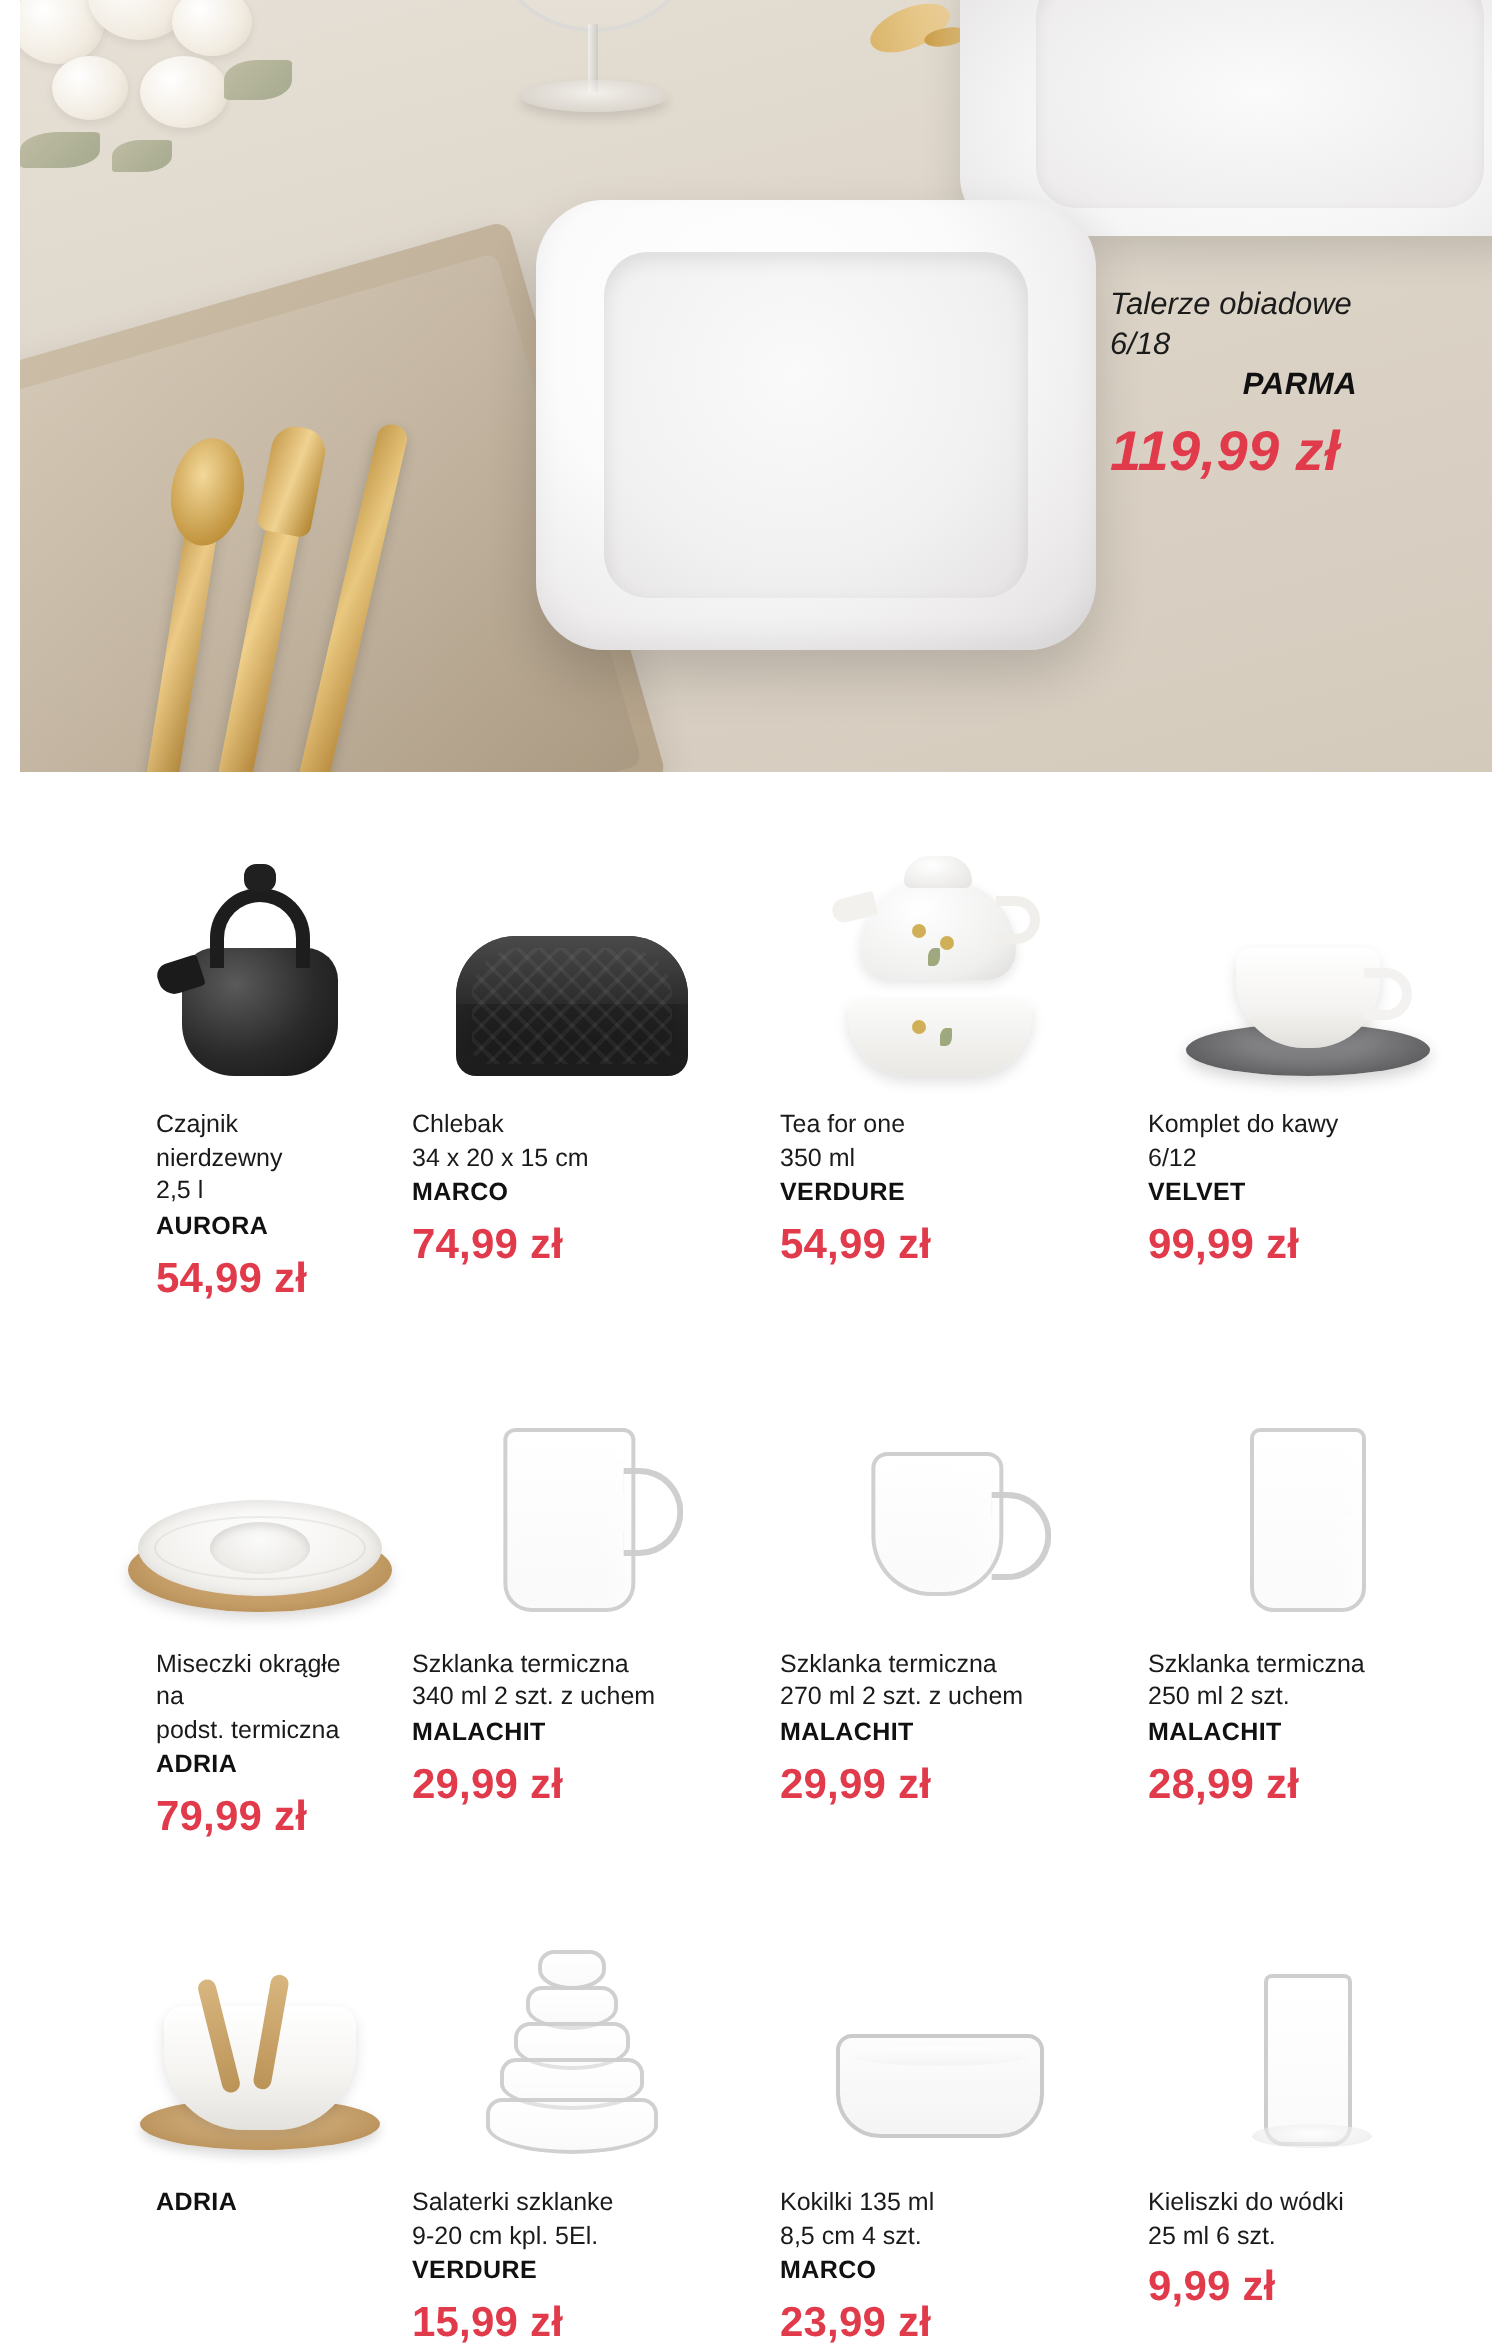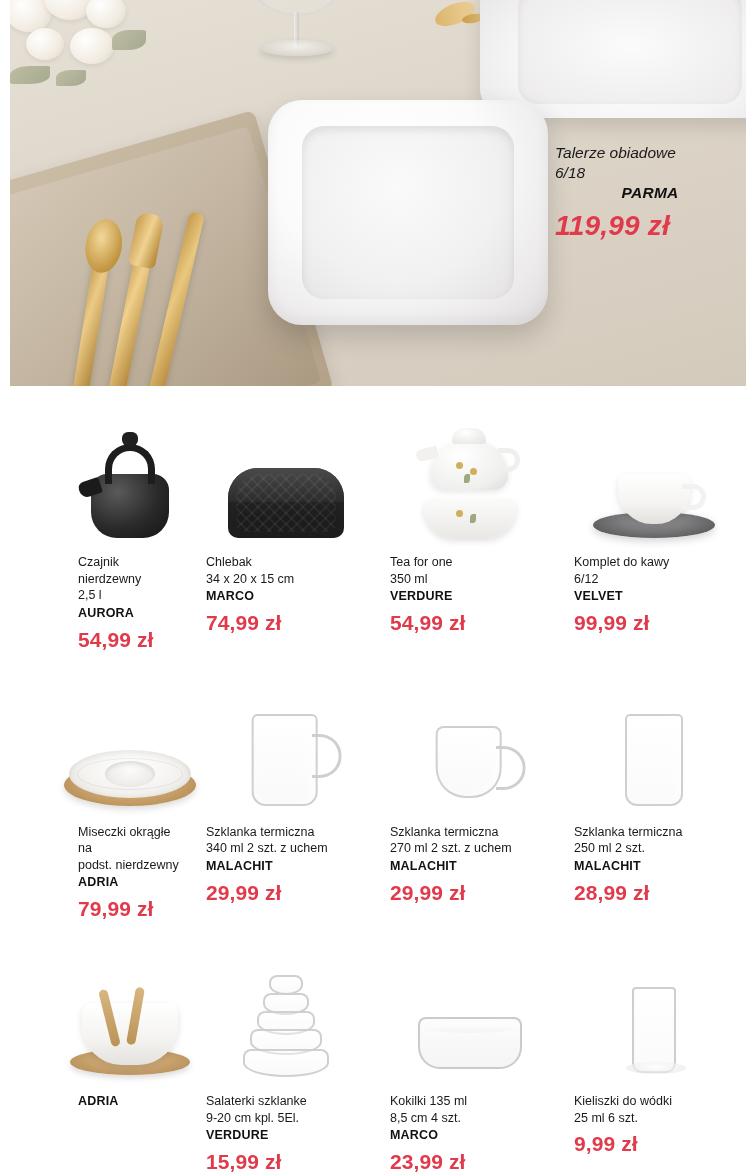--- a/index.html
+++ b/index.html
@@ -583,21 +583,21 @@
 
       <div class="cell cell-pad-left">
         <div class="thumb">
           <div class="art" style="width:140px;height:70px;">
             <div class="bamboo"></div>
             <div class="bowlring"></div>
           </div>
         </div>
         <div class="desc">
           <div>Miseczki okrągłe na</div>
-          <div>podst. nierdzewny</div>
+          <div>podst. termiczna</div>
         </div>
         <div class="brandline">ADRIA</div>
         <div class="price">79,99 zł</div>
       </div>
 
       <div class="cell">
         <div class="thumb">
           <div class="art" style="width:110px;height:96px;">
             <div class="mug">
                 <div class="mug-handle"></div>

